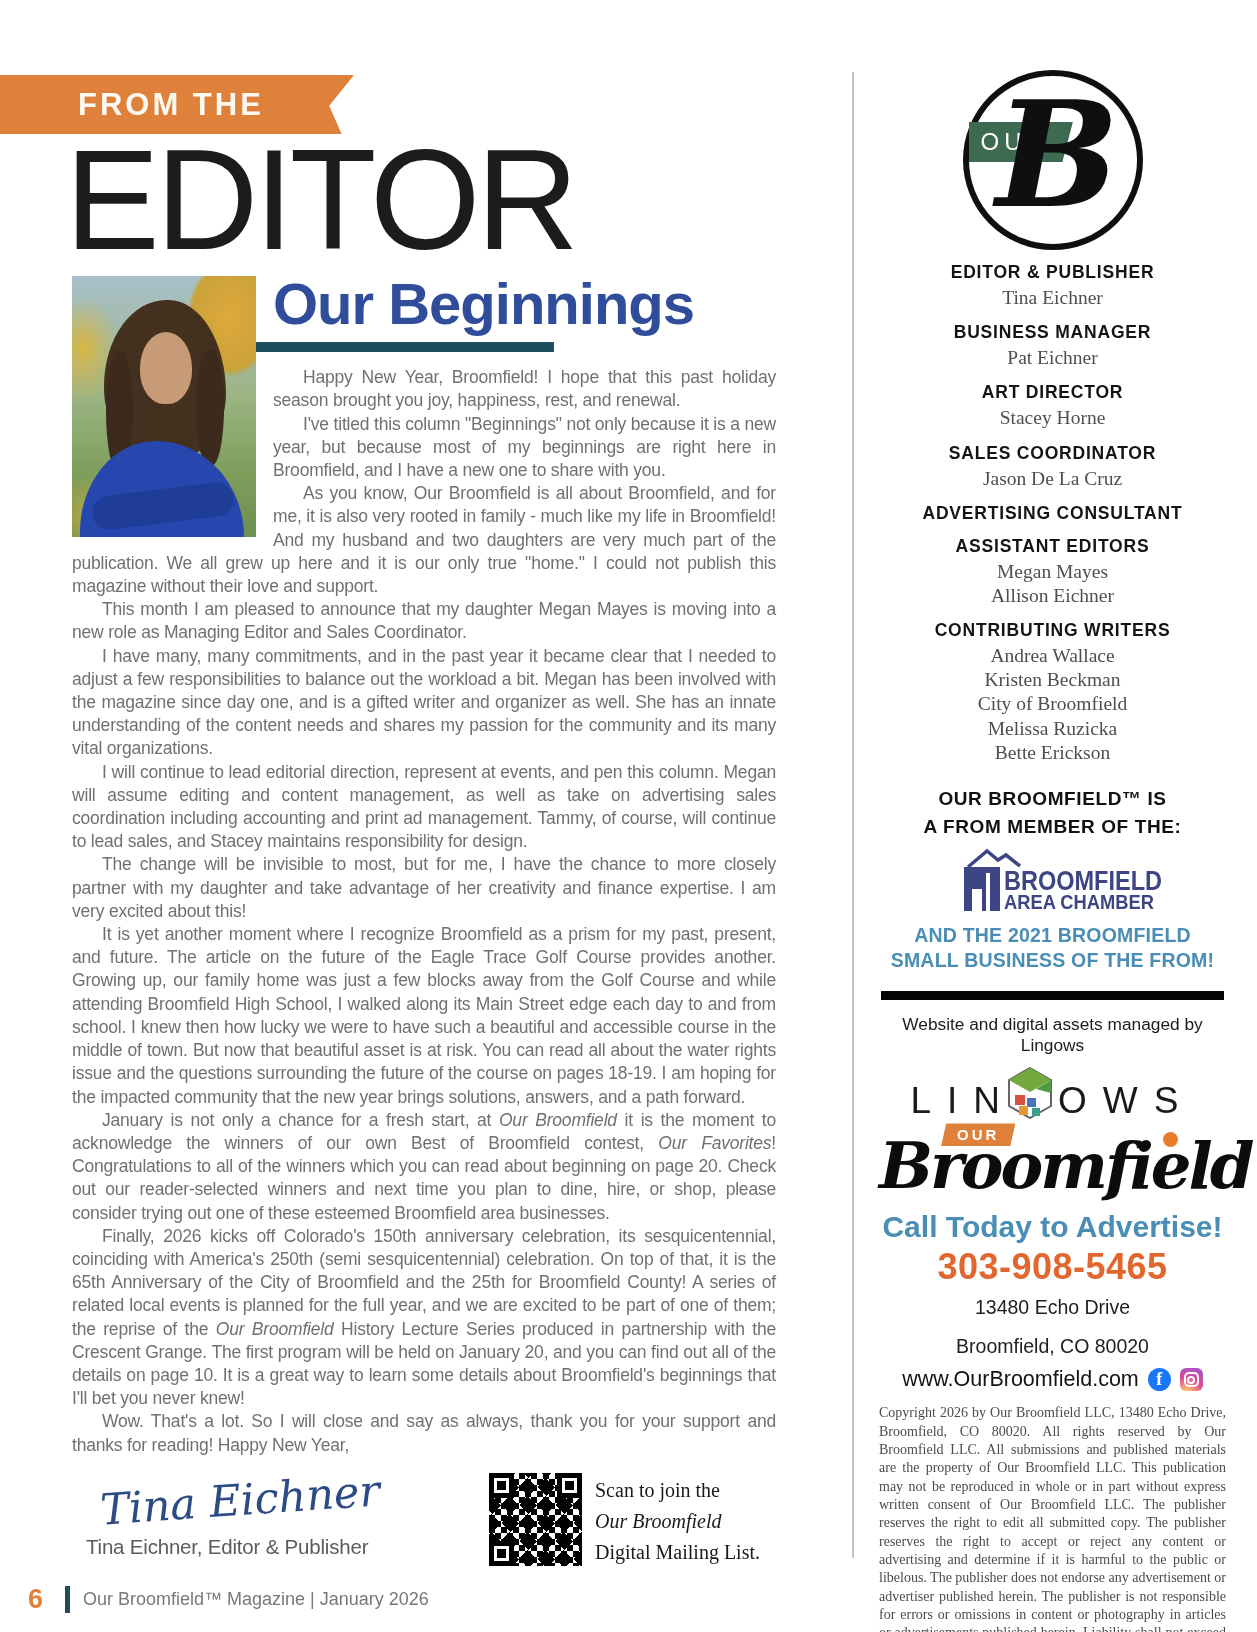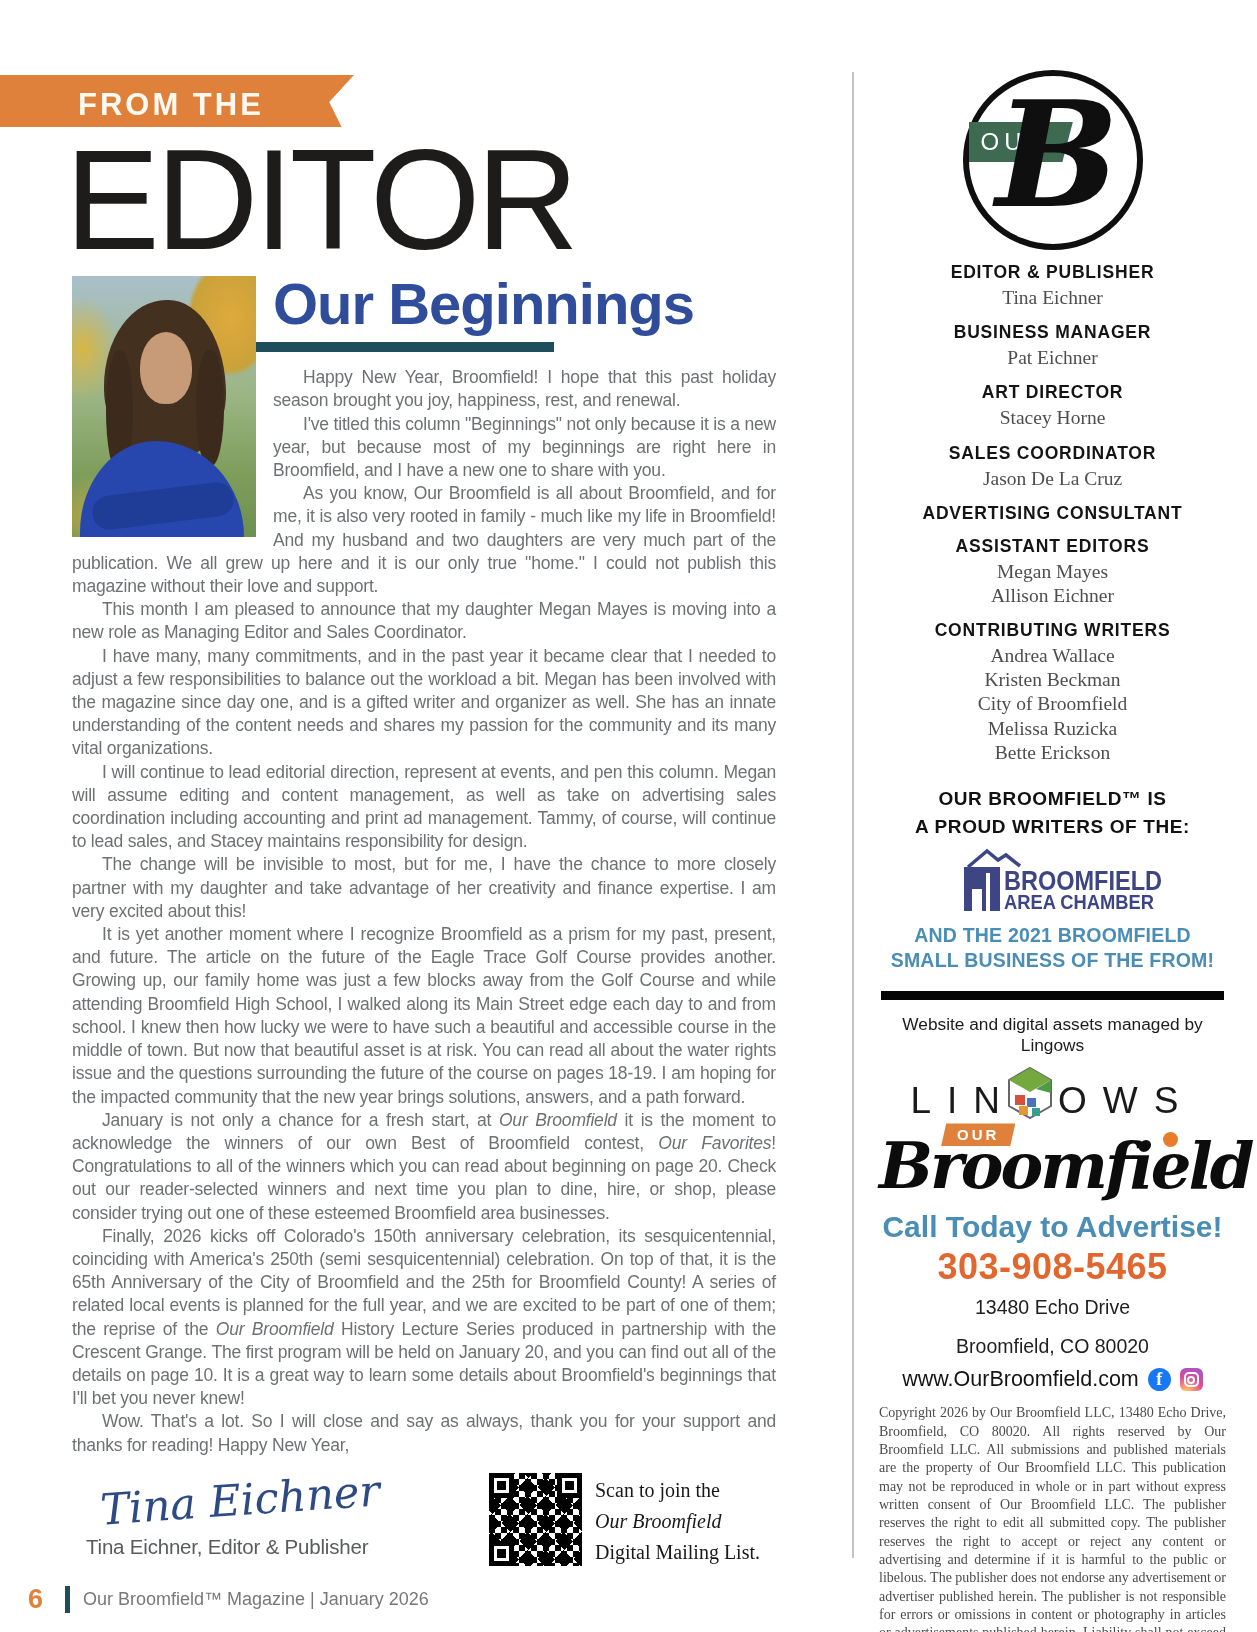--- a/index.html
+++ b/index.html
@@ -2,21 +2,21 @@
 <html><head>
 <meta charset="utf-8">
 <style>
   html,body{margin:0;padding:0;}
   body{
     width:1257px;height:1632px;position:relative;background:#fff;overflow:hidden;
     font-family:"Liberation Sans",sans-serif;color:#1c1c1c;
   }
   
   .kicker{
-    position:absolute;left:0;top:75px;width:354px;height:52px;box-sizing:border-box;
+    position:absolute;left:0;top:75px;width:354px;height:59px;box-sizing:border-box;
     background:#e0813b;color:#fdf9f1;font-size:31px;font-weight:bold;letter-spacing:3px;
     line-height:59px;padding-left:78px;
     clip-path:polygon(0 0,100% 0,93% 52%,96.5% 100%,0 100%);
   }
   .main{position:absolute;left:72px;top:134px;width:704px;}
   h1.editor{
     margin:0 0 6px -7px;font-size:142px;line-height:.93;font-weight:normal;
     letter-spacing:-4px;color:#1e1b1b;
   }
   
@@ -190,21 +190,21 @@
       <div class="staff-role">CONTRIBUTING WRITERS</div>
       <div class="staff-name">Andrea Wallace</div>
       <div class="staff-name">Kristen Beckman</div>
       <div class="staff-name">City of Broomfield</div>
       <div class="staff-name">Melissa Ruzicka</div>
       <div class="staff-name">Bette Erickson</div>
     </div>
 
   <div class="member">
     <div>OUR BROOMFIELD™ IS</div>
-    <div>A PROUD WRITERS OF THE:</div>
+    <div>A FROM MEMBER OF THE:</div>
   </div>
 
   <svg class="chamber" width="226" height="64" viewBox="0 0 226 64">
     <path d="M28 20 L47 4 L58 13 L66 8 L80 19" fill="none" stroke="#3d4584" stroke-width="3.5"></path>
     <rect x="24" y="20" width="36" height="44" fill="#3d4584"></rect>
     <rect x="32" y="42" width="10" height="22" fill="#ffffff"></rect>
     <rect x="46" y="26" width="4" height="38" fill="#ffffff"></rect>
     <text x="64" y="43" font-family="Liberation Sans, sans-serif" font-size="28" font-weight="bold" fill="#3d4584" textLength="158" lengthAdjust="spacingAndGlyphs">BROOMFIELD</text>
     <text x="64" y="62" font-family="Liberation Sans, sans-serif" font-size="21" font-weight="bold" fill="#3d4584" textLength="150" lengthAdjust="spacingAndGlyphs">AREA CHAMBER</text>
   </svg>

